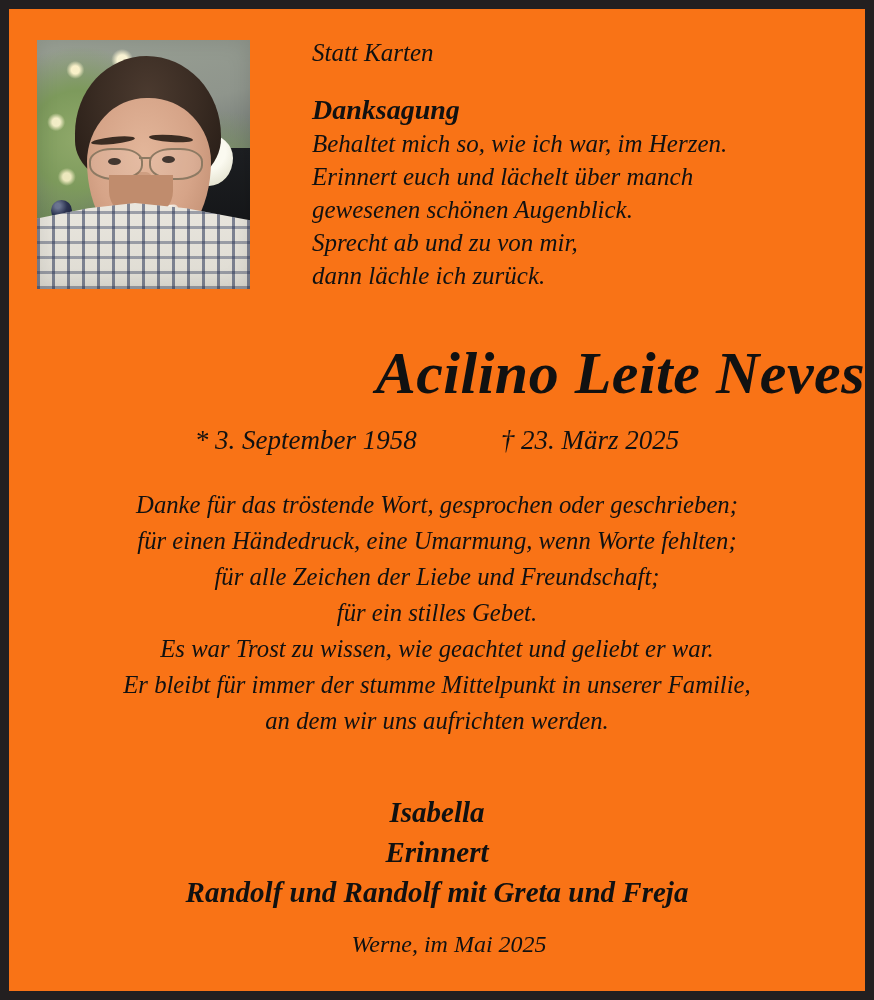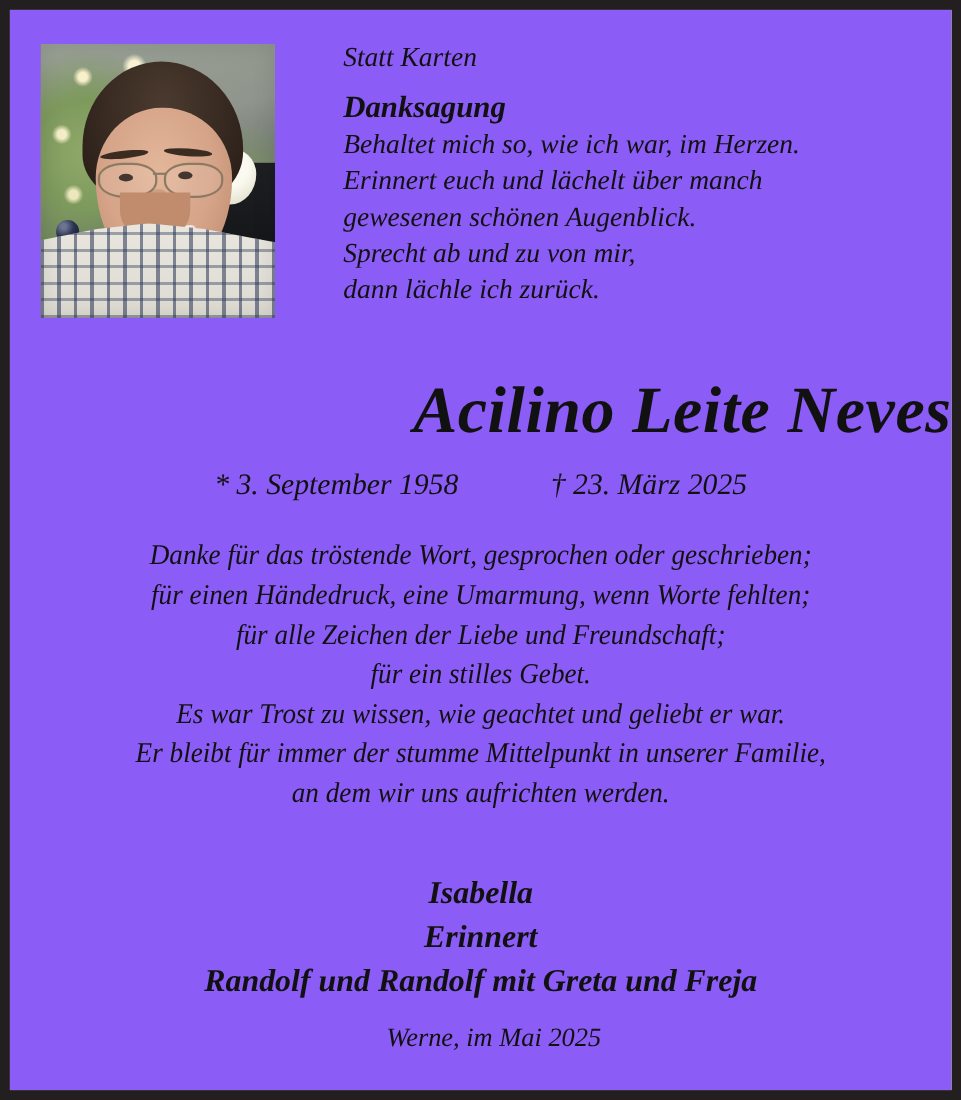--- a/index.html
+++ b/index.html
@@ -19,21 +19,21 @@
     box-sizing: border-box;
     background: #ffffff;
     border: 9px solid #231f20;
     overflow: hidden;
   }
 
   .inner {
     position: relative;
     width: 100%;
     height: 100%;
-    background: #8b5cf6;
+    background: #f97316;
   }
 
   
   .photo-frame {
     position: absolute;
     left: 28px;
     top: 31px;
     width: 213px;
     height: 249px;
     overflow: hidden;
@@ -192,21 +192,21 @@
     font-size: 25px;
     line-height: 32px;
     color: #111;
   }
   .danksagung {
     font-style: italic;
     font-weight: bold;
     font-size: 28px;
     line-height: 34px;
     color: #111;
-    margin-top: 12px;
+    margin-top: 24px;
   }
   .header-verse {
     font-style: italic;
     font-size: 25px;
     line-height: 33px;
     color: #111;
   }
 
   
   .name {

